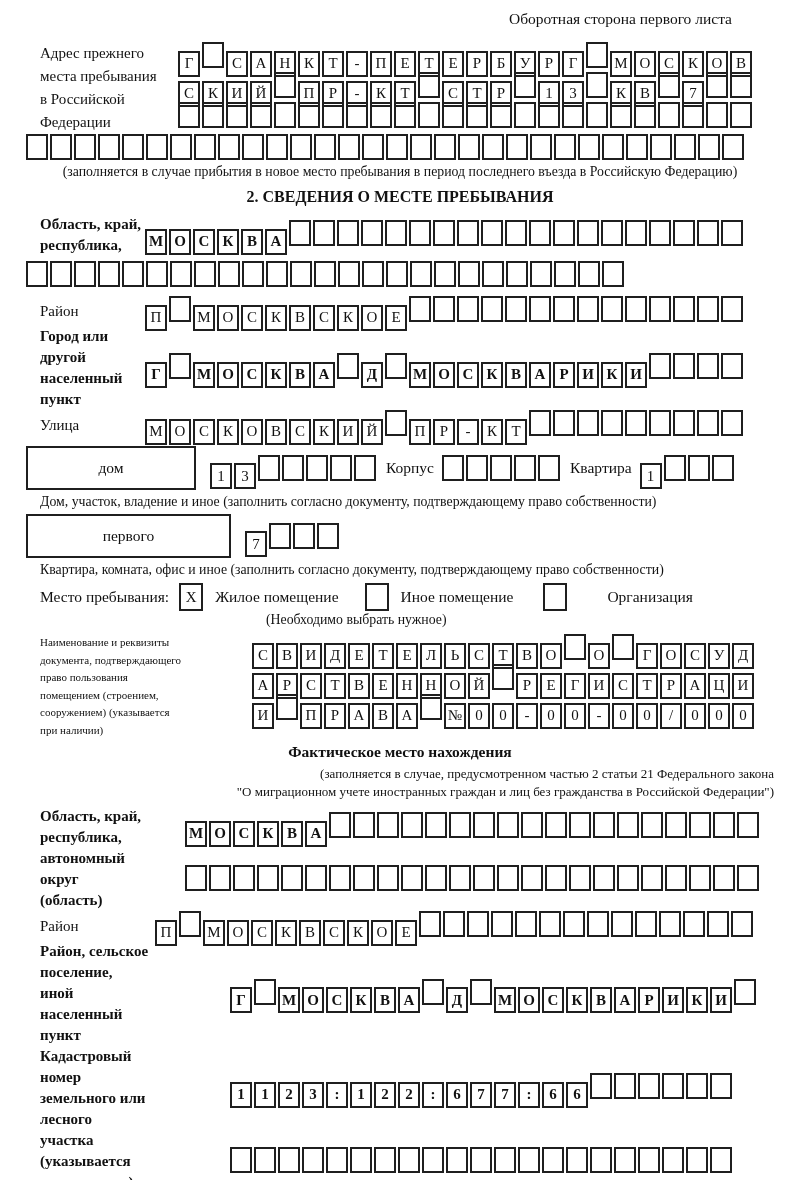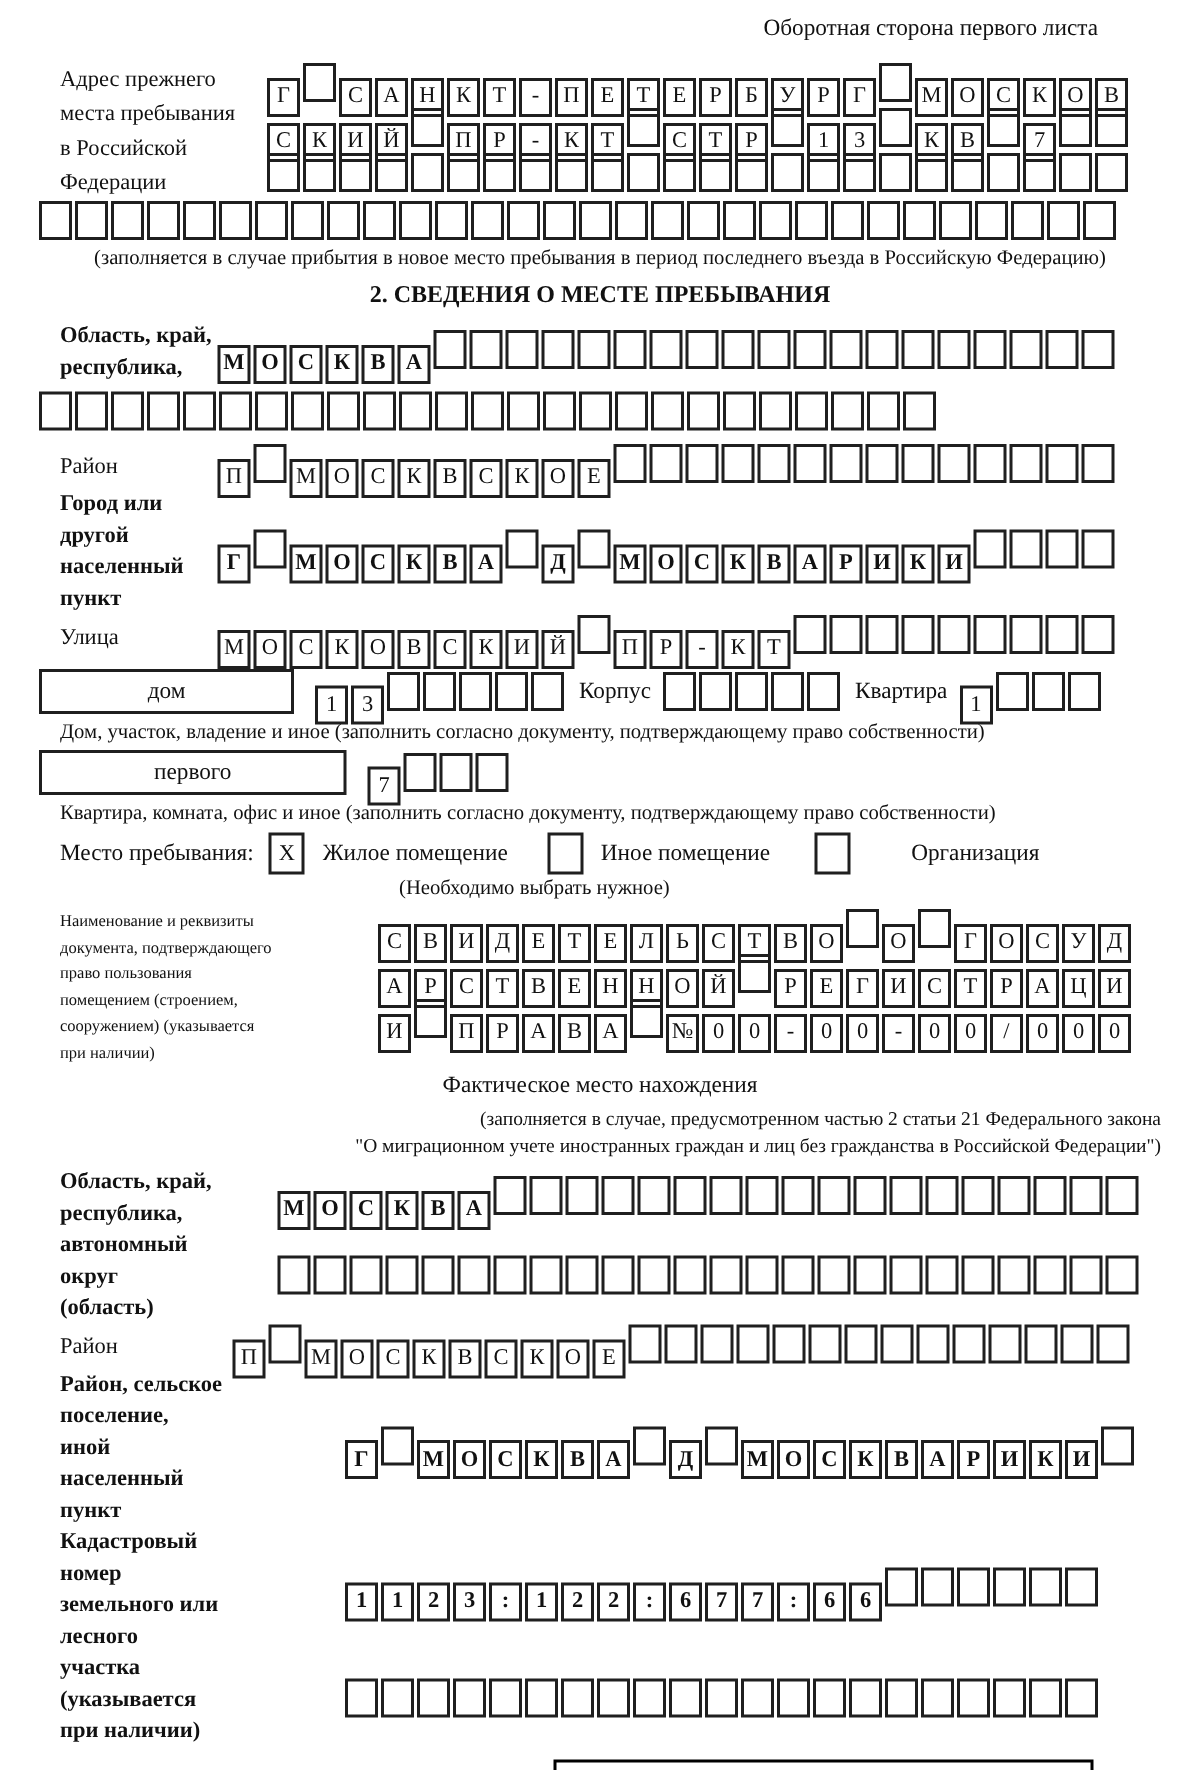--- a/index.html
+++ b/index.html
@@ -23,39 +23,39 @@
 
   .grow { display:flex; align-items:center; }
   .grow .glabel { flex:none; }
   .h2 { min-height:40px;font-weight:bold; }
   .h1 { min-height:27px; }
   .w119 { width:119px; }
   .w129 { width:129px; }
   .ind30 { margin-left:30px; }
   .ind75 { margin-left:75px; }
 
-  .bigbox { box-sizing:border-box; border:2px solid #1f1f1f; height:30px; display:inline-flex;
+  .bigbox { box-sizing:border-box; border:2px solid #1f1f1f; height:44px; display:inline-flex;
             align-items:center; justify-content:center; font-size:15.5px; flex:none; }
   .dom-box { width:170px; margin-right:14px; }
   .kv-box { width:205px; margin-right:14px; }
   .inline-lbl { font-size:15.5px; margin:0 8px 0 8px; flex:none; }
   .hrow { display:flex; align-items:center; margin-top:6px; margin-bottom:4px; }
 
   .stay-row { display:flex; align-items:center; margin-top:5px; padding-left:14px; }
   .chk { box-sizing:border-box; width:24px; height:28px; border:2px solid #1f1f1f; display:inline-flex;
          align-items:center; justify-content:center; font-size:15px; flex:none; }
   .stay-lbl { font-size:15.5px; margin-right:10px; }
   .opt-lbl { font-size:15.5px; }
   .mr12 { margin-right:12px; } .mr26 { margin-right:26px; } .mr30 { margin-right:30px; } .mr40 { margin-right:40px; }
   .stay-note { font-size:13.8px; margin-left:240px; margin-top:1px; margin-bottom:4px; }
 
   .doc-flex { display:flex; align-items:flex-start; margin-top:6px; }
   .doc-label { width:226px; flex:none; font-size:11px; line-height:17.5px; }
 
-  .fact-title { text-align:center; font-weight:normal; font-size:15.5px; margin:4px 0 4px 0; }
+  .fact-title { text-align:center; font-weight:bold; font-size:15.5px; margin:4px 0 4px 0; }
   .fact-note { text-align:right; font-size:13px; line-height:17.5px; }
 
   .stamp-box { box-sizing:border-box; width:360px; height:170px; border:2.5px solid #000; margin-left:343px; margin-top:8px; }
 </style>
 </head>
 <body>
 
 <div class="page">
 
   <div class="top-title">Оборотная сторона первого листа</div>

